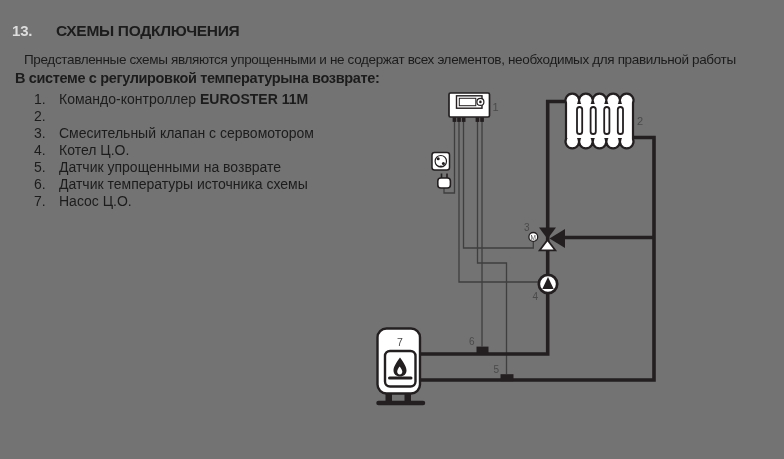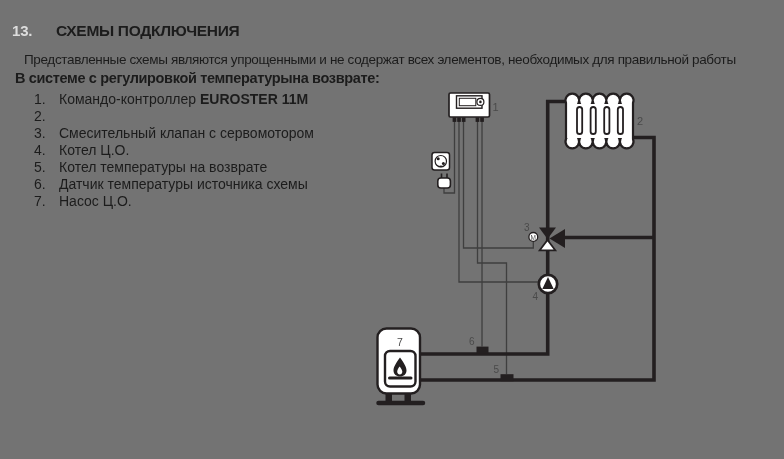--- a/index.html
+++ b/index.html
@@ -48,21 +48,21 @@
     <li>
       <span class="num">3.</span>
       <span class="txt">Смесительный клапан с сервомотором</span>
     </li>
     <li>
       <span class="num">4.</span>
       <span class="txt">Котел Ц.О.</span>
     </li>
     <li>
       <span class="num">5.</span>
-      <span class="txt">Котел температуры на возврате</span>
+      <span class="txt">Датчик упрощенными на возврате</span>
     </li>
     <li>
       <span class="num">6.</span>
       <span class="txt">Датчик температуры источника схемы</span>
     </li>
     <li>
       <span class="num">7.</span>
       <span class="txt">Насос Ц.О.</span>
     </li>
   </ol>

